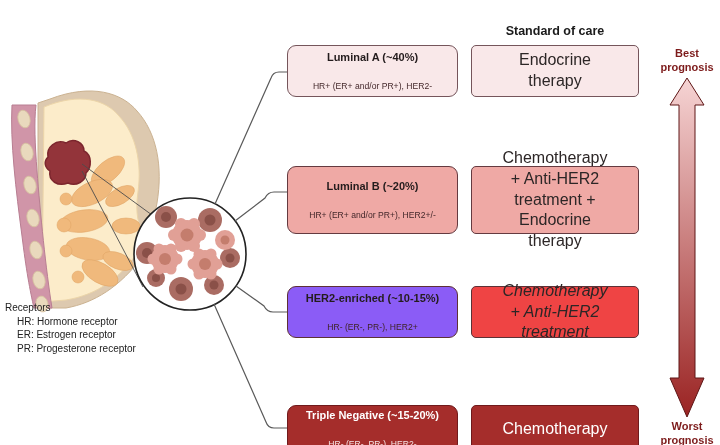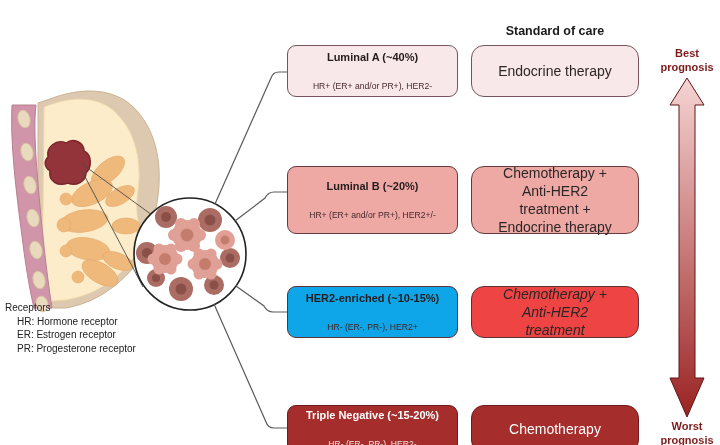--- a/index.html
+++ b/index.html
@@ -22,24 +22,24 @@
   .subtype-box{
     position:absolute;left:287px;width:171px;
     box-sizing:border-box;
     border:1.6px solid #5d3136;border-radius:9px;
     display:flex;flex-direction:column;justify-content:center;align-items:center;
     text-align:center;padding:3px 6px;gap:16px;
   }
   .treat-box{
     position:absolute;left:471px;width:168px;
     box-sizing:border-box;
-    border:1.6px solid #5d3136;border-radius:13px;
+    border:1.6px solid #5d3136;border-radius:5px;
     display:flex;justify-content:center;align-items:center;
     text-align:center;padding:3px 24px;
-    font-size:14px;line-height:1.3;
+    font-size:16px;line-height:1.3;
   }
   .subtype-name{font-size:11px;font-weight:bold;line-height:1.25;}
   .subtype-receptors{font-size:8.6px;line-height:1.2;}
   .row1{top:24px;height:52px;}
   .row2{top:145px;height:68px;}
   .row3{top:265px;height:52px;}
   .row4{top:384px;height:48px;}
   .prognosis-label{
     position:absolute;width:70px;text-align:center;
     font-size:11px;font-weight:bold;line-height:1.25;color:#7d1b1b;
@@ -178,21 +178,21 @@
   <div class="soc-title">Standard of care</div>
 
   <div class="subtype-box row1" style="background-color: rgb(249, 232, 233); border-color: rgb(117, 85, 91);">
     <div class="subtype-name" style="color: rgb(36, 28, 29);">Luminal A (~40%)</div>
     <div class="subtype-receptors" style="color: rgb(68, 40, 43);">HR+ (ER+ and/or PR+), HER2-</div>
   </div>
   <div class="subtype-box row2" style="background-color: rgb(239, 169, 165); border-color: rgb(100, 58, 64);">
     <div class="subtype-name" style="color: rgb(36, 28, 29);">Luminal B (~20%)</div>
     <div class="subtype-receptors" style="color: rgb(68, 40, 43);">HR+ (ER+ and/or PR+), HER2+/-</div>
   </div>
-  <div class="subtype-box row3" style="background-color: #0ea5e9; border-color: rgb(93, 49, 54);">
+  <div class="subtype-box row3" style="background-color: #8b5cf6; border-color: rgb(93, 49, 54);">
     <div class="subtype-name" style="color: rgb(36, 28, 29);">HER2-enriched (~10-15%)</div>
     <div class="subtype-receptors" style="color: rgb(62, 35, 38);">HR- (ER-, PR-), HER2+</div>
   </div>
   <div class="subtype-box row4" style="background-color: rgb(165, 45, 43); border-color: rgb(112, 26, 28);">
     <div class="subtype-name" style="color: rgb(255, 255, 255);">Triple Negative (~15-20%)</div>
     <div class="subtype-receptors" style="color: rgb(246, 226, 226);">HR- (ER-, PR-), HER2-</div>
   </div>
 
   <div class="treat-box row1" style="background-color: rgb(249, 232, 233); border-color: rgb(117, 85, 91); color: rgb(44, 38, 38);">
     <span>Endocrine therapy</span>

